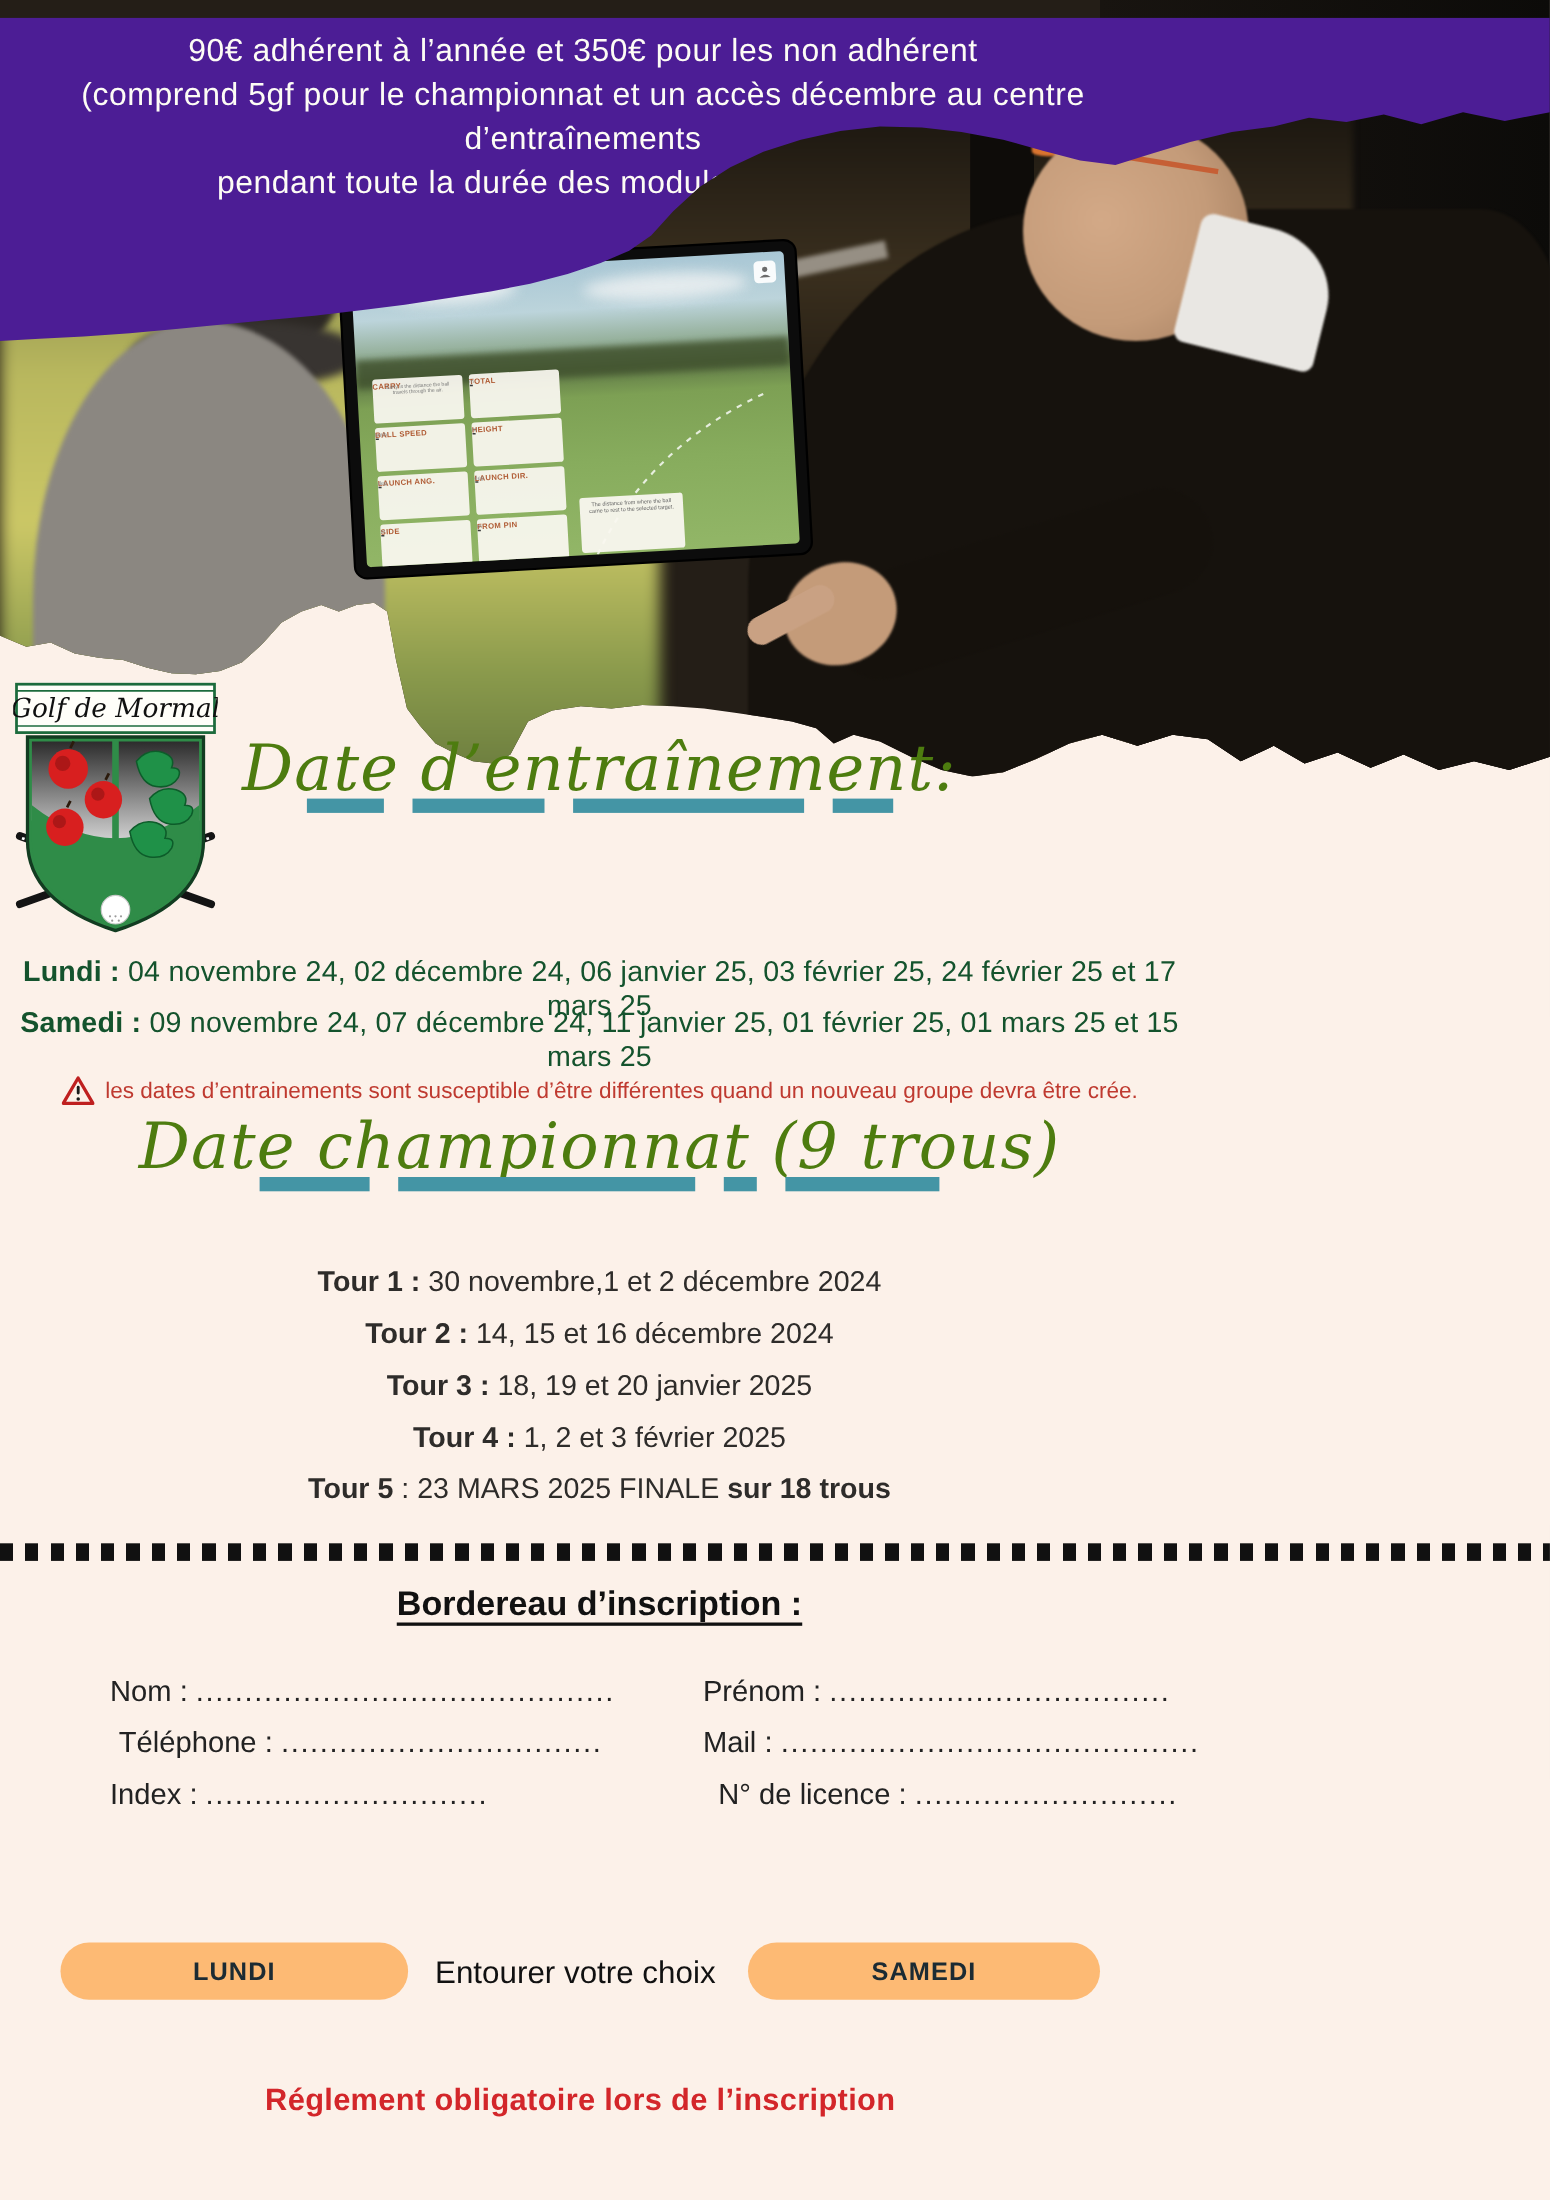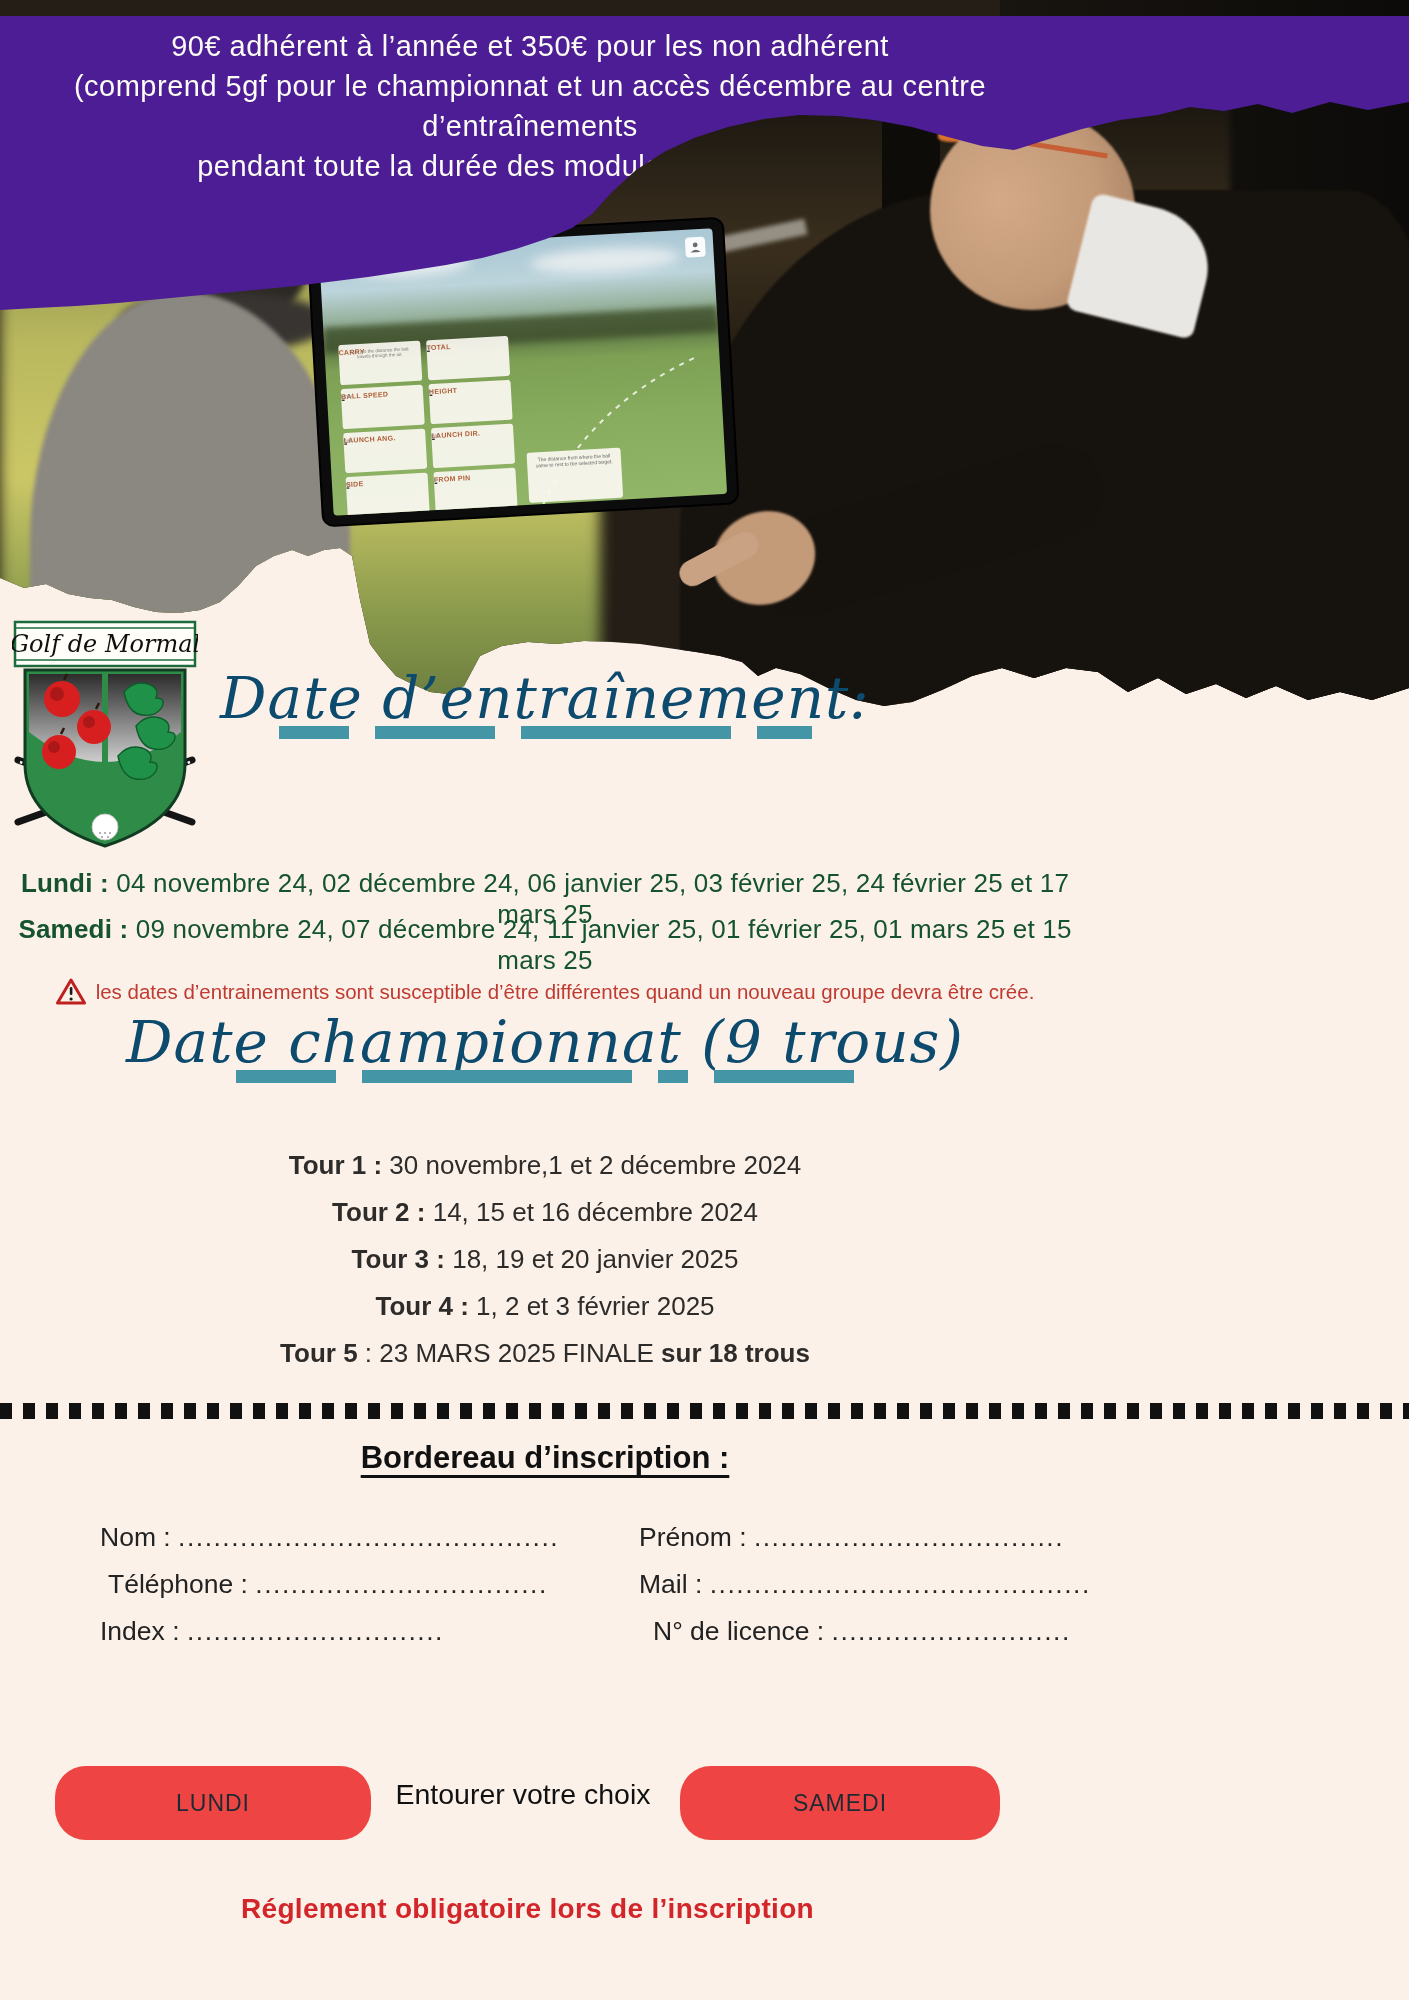--- a/index.html
+++ b/index.html
@@ -76,43 +76,43 @@
     592px 198px,572px 212px,546px 223px,516px 233px,482px 242px,446px 249px,408px 255px,368px 261px,328px 266px,
     286px 271px,244px 275px,202px 279px,160px 283px,118px 287px,76px 290px,36px 292px,0px 294px);}
   .band-text{position:absolute;left:0;top:10px;width:1060px;text-align:center;color:#fdfcf5;
     font-size:29px;line-height:40px;letter-spacing:.5px;}
 
   
   .logo{position:absolute;left:12px;top:614px;width:186px;height:238px;}
 
   
   .col{position:absolute;left:0;width:1090px;text-align:center;}
-  .script-title{font-family:"DejaVu Serif",serif;font-style:italic;color:#0c4a6e;font-size:58px;letter-spacing:1px;}
+  .script-title{font-family:"DejaVu Serif",serif;font-style:italic;color:#4d7c0f;font-size:58px;letter-spacing:1px;}
   .script-bars{display:flex;justify-content:center;gap:26px;margin-top:-6px;}
   .script-bars div{height:13px;background:#4495a5;}
 
   .date-line{font-size:26px;letter-spacing:.2px;color:#14532d;}
   .date-line b{font-weight:bold;}
   .warn{display:flex;align-items:center;justify-content:center;gap:10px;color:#bf3a30;font-size:20.5px;}
   .tour{font-size:26px;line-height:47px;color:#2e2c2a;}
   .tour b{font-weight:bold;}
 
   .cutline{position:absolute;left:0;top:1403px;width:1409px;height:16px;
     background:repeating-linear-gradient(90deg,#111 0 12px,transparent 12px 23px);}
   .form-title{font-size:31px;font-weight:bold;color:#111;
     text-decoration:underline;text-underline-offset:7px;text-decoration-thickness:3px;}
   .form-grid{position:absolute;left:100px;top:1522px;width:1010px;display:grid;
     grid-template-columns:1fr 1fr;column-gap:40px;row-gap:14px;font-size:26.5px;color:#222;gap:16px;}
   .ffield{white-space:nowrap;overflow:hidden;}
   .ffield .dots{letter-spacing:1.5px;color:#222;}
   .fr{padding-left:26px;}
 
   .choice-row{position:absolute;left:0;top:1766px;width:1090px;height:64px;}
-  .pill{position:absolute;height:74px;background:#ef4444;border-radius:31px;border:none;
-    color:#1c2b33;font-family:"Liberation Sans",sans-serif;font-size:23px;letter-spacing:1px;cursor:pointer;}
+  .pill{position:absolute;height:52px;background:#fdba74;border-radius:31px;border:none;
+    color:#1c2b33;font-family:"Liberation Sans",sans-serif;font-size:23px;letter-spacing:1px;cursor:pointer;font-weight:bold;}
   .pill-lundi{left:55px;width:316px;}
   .pill-samedi{left:680px;width:320px;}
   .choice-text{position:absolute;left:385px;top:12px;width:276px;text-align:center;font-size:28.5px;color:#111;}
 
   .footer-note{position:absolute;left:0;top:1893px;width:1055px;text-align:center;
     font-size:28px;font-weight:bold;color:#d3262a;letter-spacing:.3px;}
 </style>
 </head>
 <body>
 

